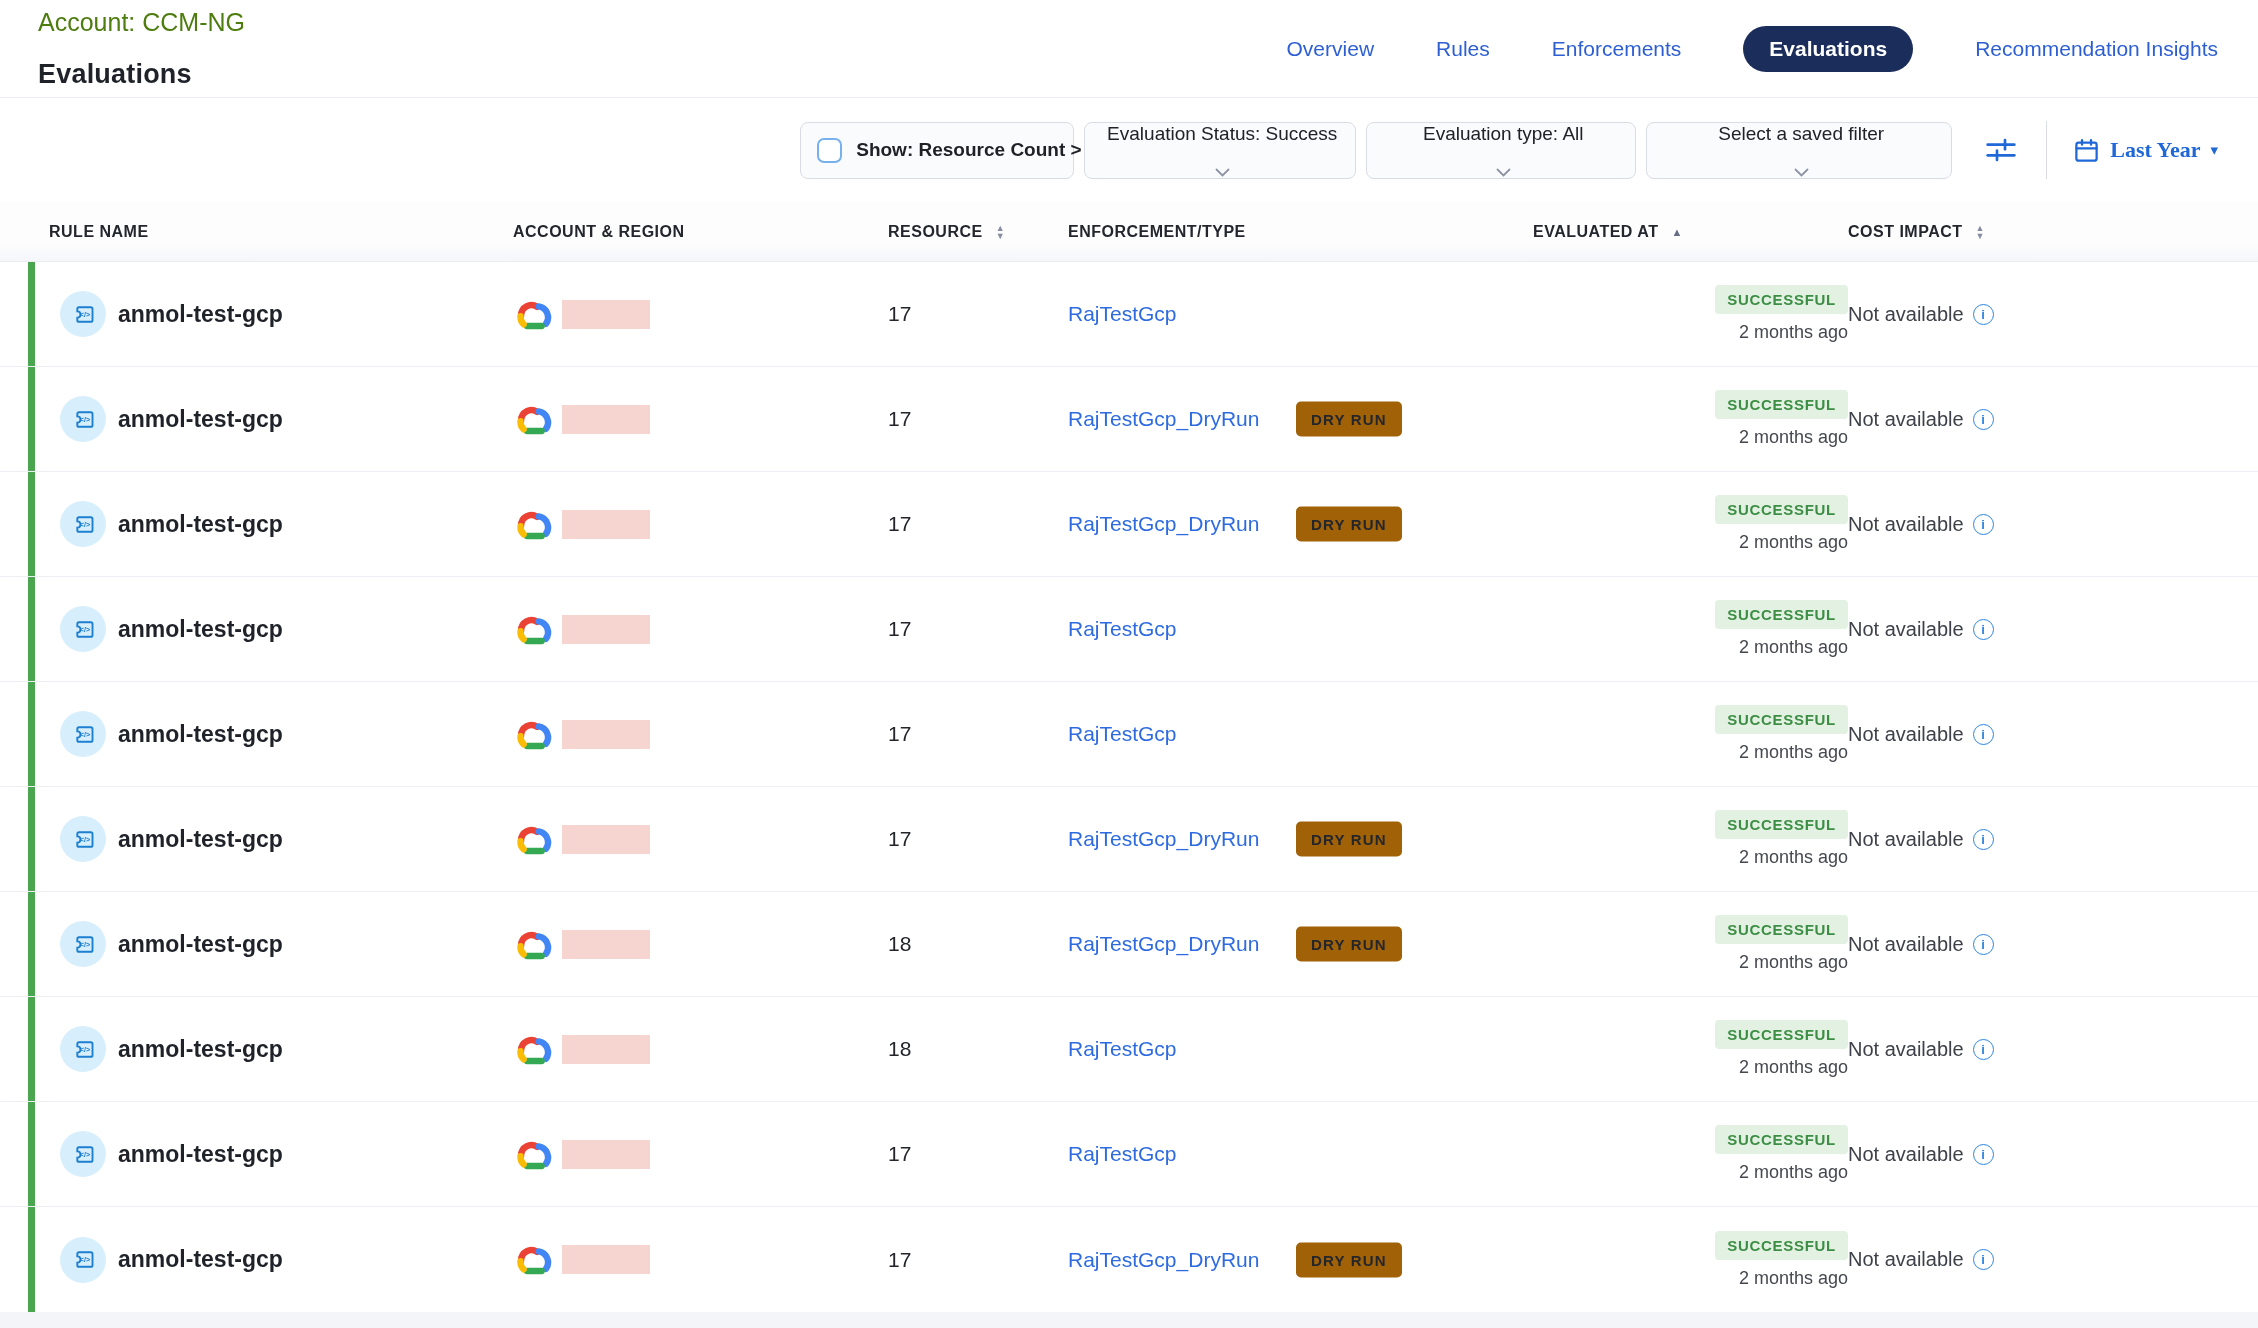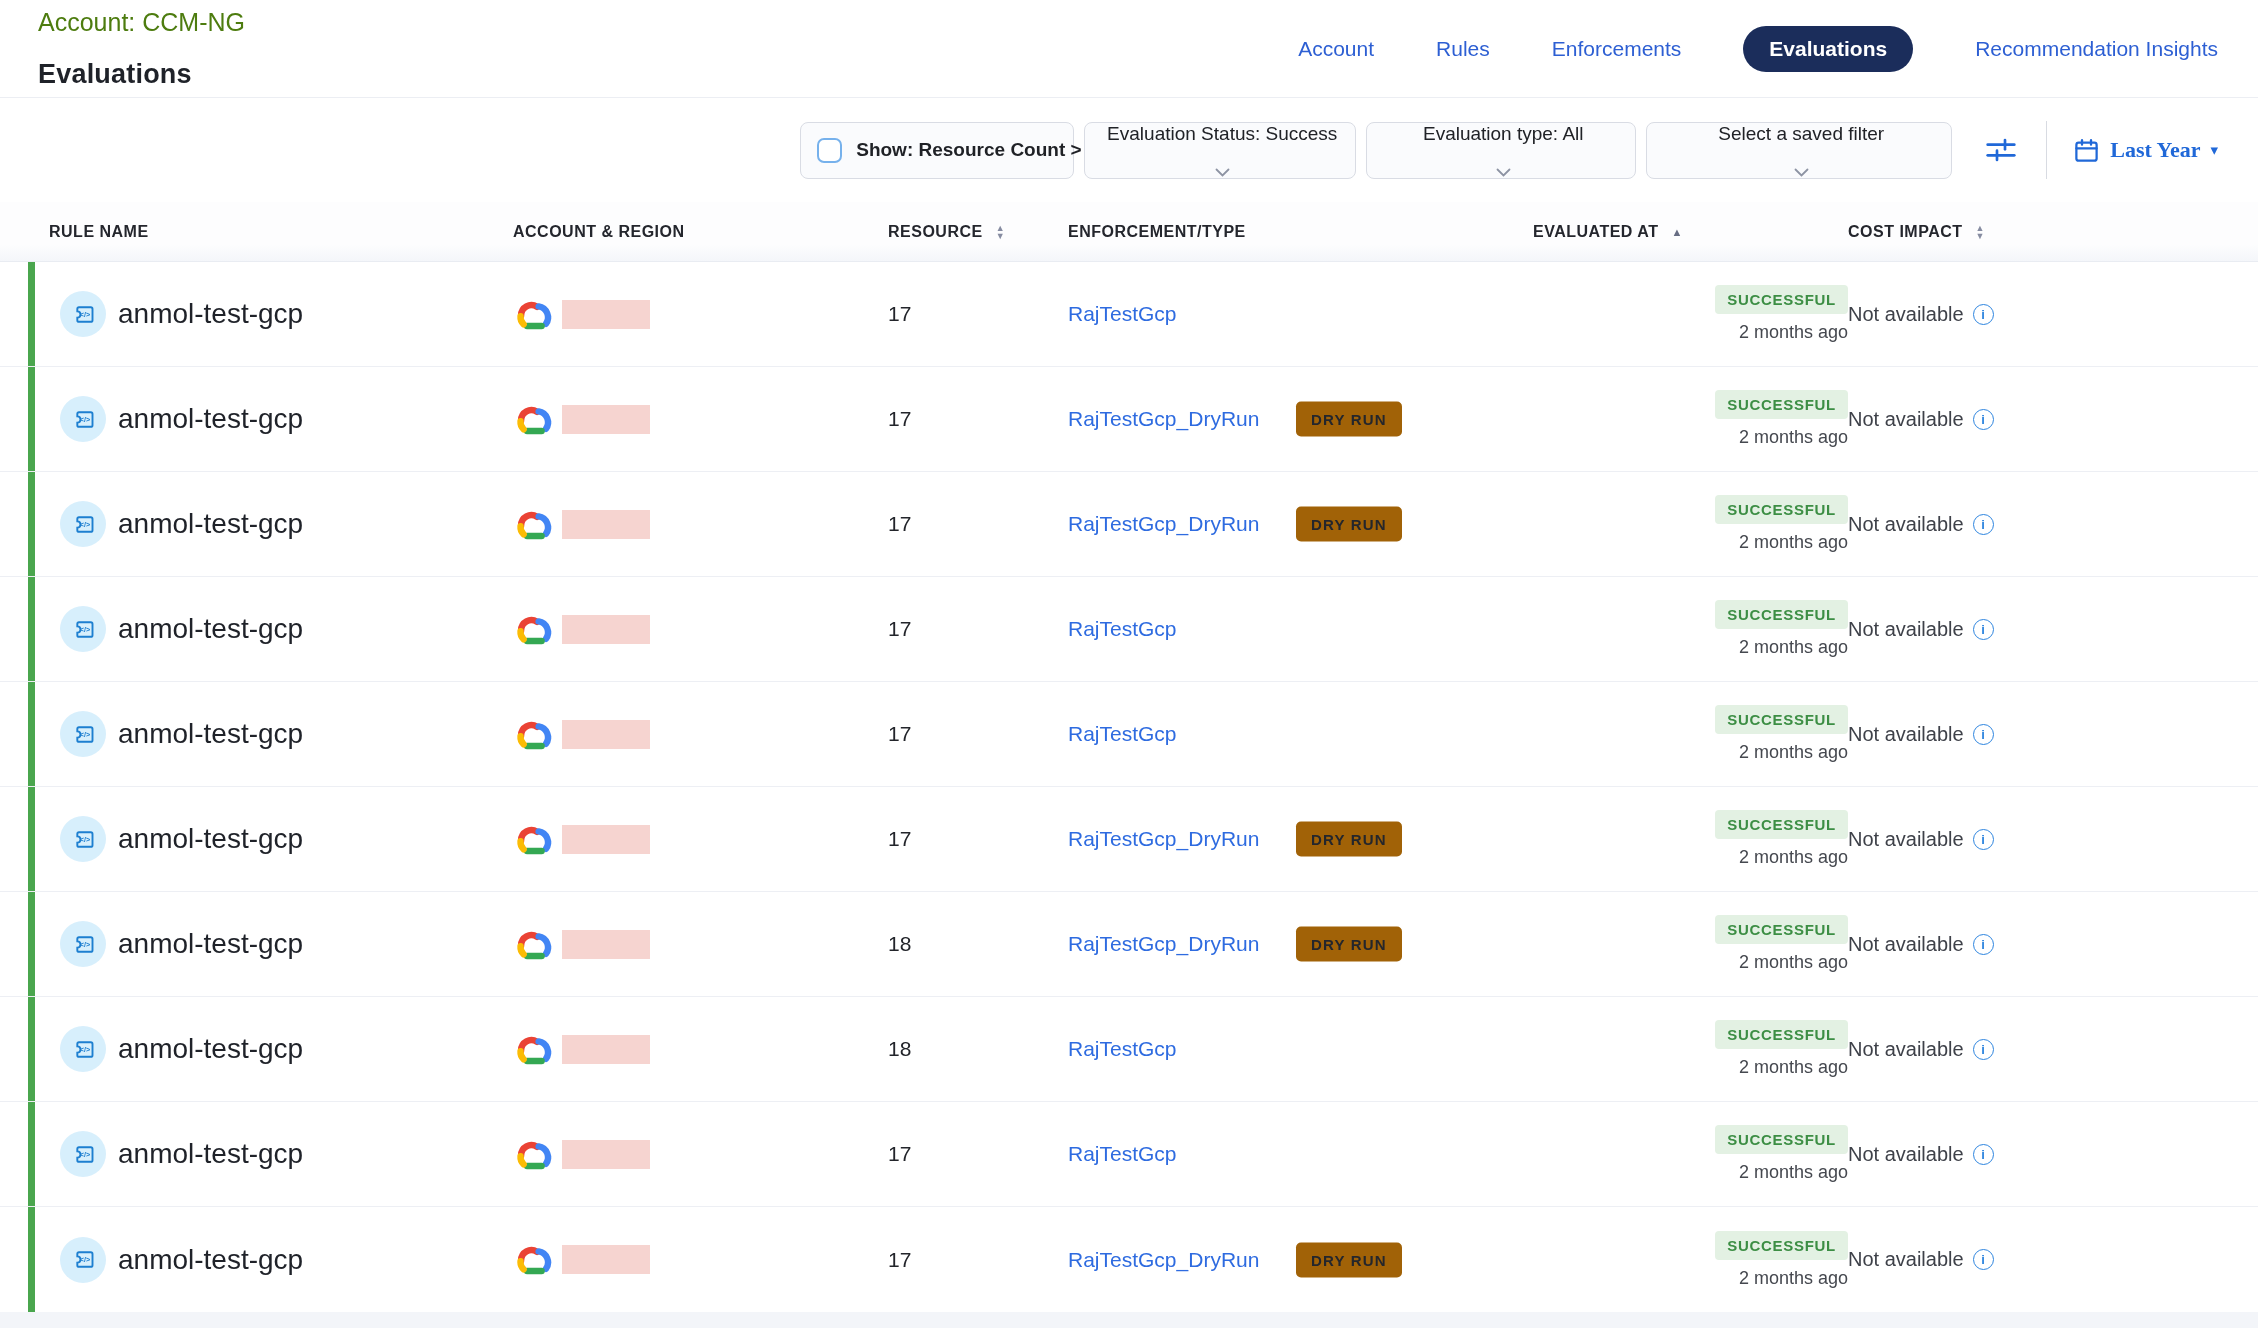--- a/index.html
+++ b/index.html
@@ -50,21 +50,21 @@
   .tbody { background:#fff; border-radius:0 0 12px 12px; overflow:hidden; }
   .row { position:relative; height:105px; align-items:center; padding-left:36px;
          border-bottom:1px solid #edeff4; background:#fff; cursor:pointer; }
   .row:last-child { border-bottom:none; }
   .row::before { content:""; position:absolute; left:28px; top:0; bottom:0; width:7px; background:#4aa64e; }
 
   .cell { display:flex; align-items:center; }
   .cell-rule { gap:12px; padding-left:24px; }
   .rule-icon-wrap { width:46px; height:46px; flex:0 0 46px; border-radius:50%; background:#d7effc;
                     display:flex; align-items:center; justify-content:center; }
-  .rule-name { font-size:28px; font-weight:400; color:#1f2229; }
+  .rule-name { font-size:23px; font-weight:700; color:#1f2229; }
   .cell-account { gap:8px; }
   .redacted { width:88px; height:29px; background:#f6d4d0; }
   .cell-resource span { font-size:21px; color:#23252b; padding-left:5px; }
   .cell-enforcement { position:relative; }
   .enf-link { font-size:21px; font-weight:500; color:#2e6be0; text-decoration:none; cursor:pointer; }
   .dry-badge { position:absolute; left:228px; top:50%; transform:translateY(-50%);
                background:#a16207; color:#24262c; font-size:15px; font-weight:700; letter-spacing:1.2px;
                padding:9px 15px; border-radius:5px; white-space:nowrap; }
   .cell-evaluated { flex-direction:column; align-items:flex-end; justify-content:center; gap:8px; }
   .status-badge { background:#e3f1e3; color:#3c8e44; font-size:15px; font-weight:700; letter-spacing:.7px;
@@ -81,21 +81,21 @@
 <body>
 
 <div class="screen">
 
   <header class="topbar">
     <div class="head-left">
       <a class="breadcrumb">Account: CCM-NG</a>
       <h1 class="page-title">Evaluations</h1>
     </div>
     <nav class="topnav" id="topnav">
-        <a class="nav-item">Account</a>
+        <a class="nav-item">Overview</a>
         <a class="nav-item">Rules</a>
         <a class="nav-item">Enforcements</a>
         <a class="nav-item active">Evaluations</a>
         <a class="nav-item">Recommendation Insights</a>
       </nav>
   </header>
 
   <div class="filterbar">
     <button class="pill toggle-pill">
       <span class="checkbox"></span>

